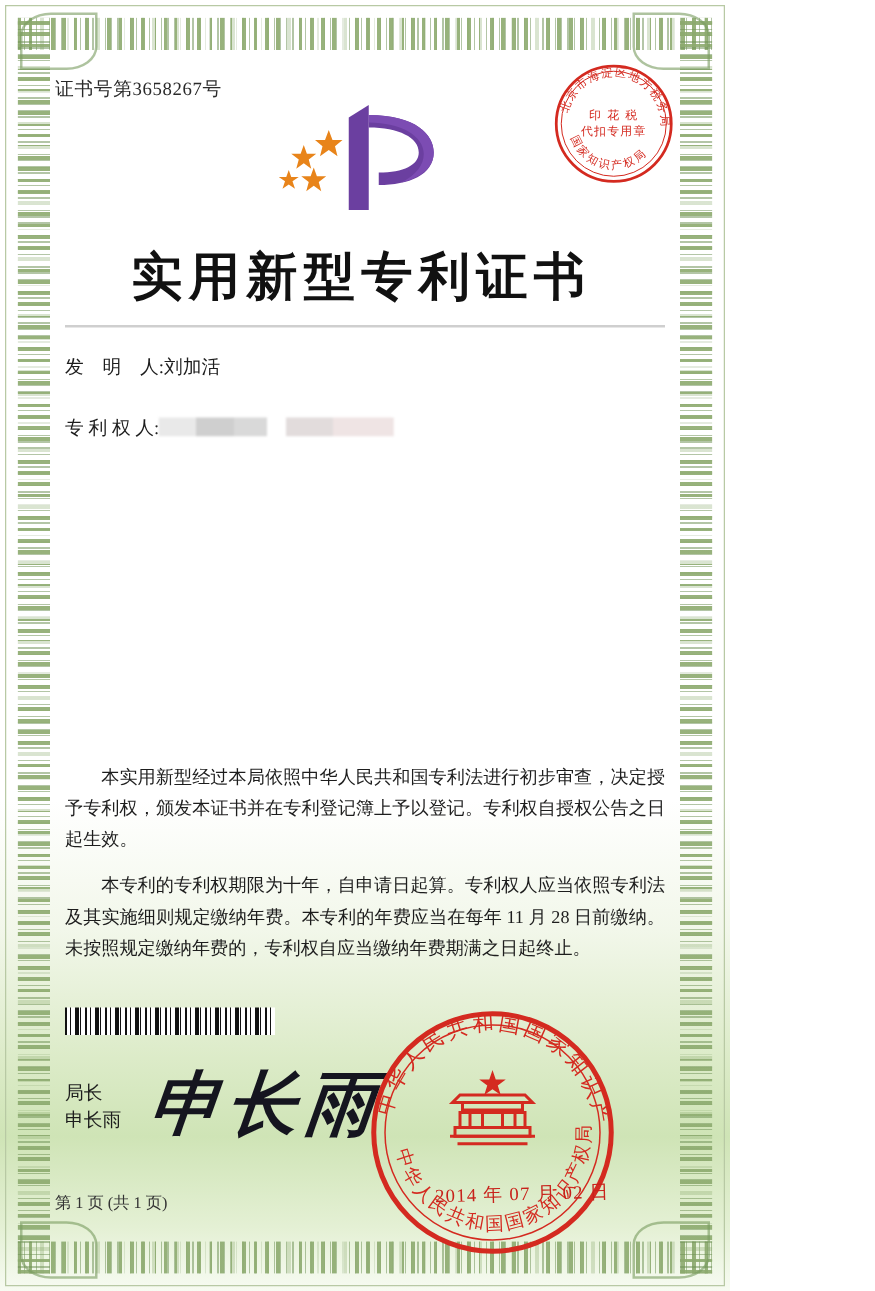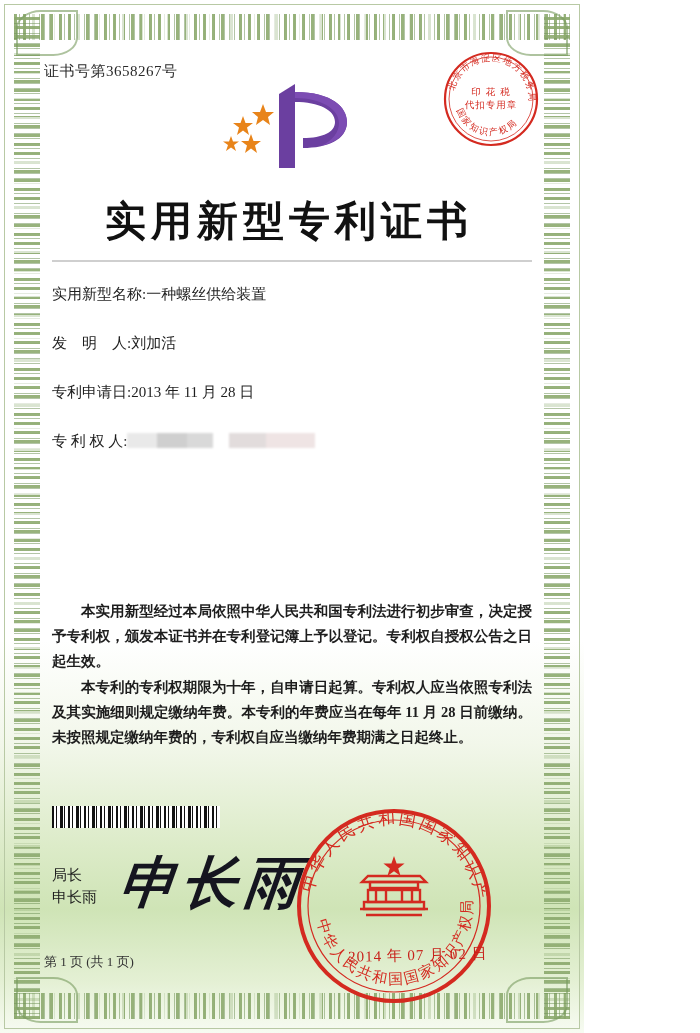--- a/index.html
+++ b/index.html
@@ -177,23 +177,22 @@
   .body-text {
     position: absolute;
     left: 8px; right: 8px;
     top: 552px;
     font-size: 14.5px;
     line-height: 25px;
     color: #1d1d1d;
     text-align: justify;
   }
   .body-text p {
-    margin: 1px 0 1px 0;
+    margin: 12px 0 1px 0;
     text-indent: 2em;
-    font-weight: bold;
   }
 
   
   .barcode {
     position: absolute;
     left: 8px;
     top: 760px;
     width: 168px;
     height: 22px;
     background:
@@ -303,27 +302,21 @@
         <text x="49" y="45" text-anchor="middle" font-family="DejaVu Serif, serif" font-size="9.5" fill="#d42a20" letter-spacing="1">印 花 税</text>
         <text x="49" y="58" text-anchor="middle" font-family="DejaVu Serif, serif" font-size="9.5" fill="#d42a20" letter-spacing="1">代扣专用章</text>
       </svg>
     </div>
 
     <div class="title">实用新型专利证书</div>
     <div class="title-rule"></div>
 
     <div class="fields">
       <div class="field">
-        <span class="lbl">实用新型名称:</span><span class="val">一种螺丝供给装置</span>
-      </div>
-      <div class="field">
         <span class="lbl">发　明　人:</span><span class="val">刘加活</span>
-      </div>
-      <div class="field">
-        <span class="lbl">专利申请日:</span><span class="val">2013 年 11 月 28 日</span>
       </div>
       <div class="field">
         <span class="lbl">专 利 权 人:</span><span class="redacted"></span>
       </div>
     </div>
 
     <div class="body-text">
       <p>本实用新型经过本局依照中华人民共和国专利法进行初步审查，决定授予专利权，颁发本证书并在专利登记簿上予以登记。专利权自授权公告之日起生效。</p>
       <p>本专利的专利权期限为十年，自申请日起算。专利权人应当依照专利法及其实施细则规定缴纳年费。本专利的年费应当在每年 11 月 28 日前缴纳。未按照规定缴纳年费的，专利权自应当缴纳年费期满之日起终止。</p>
     </div>

